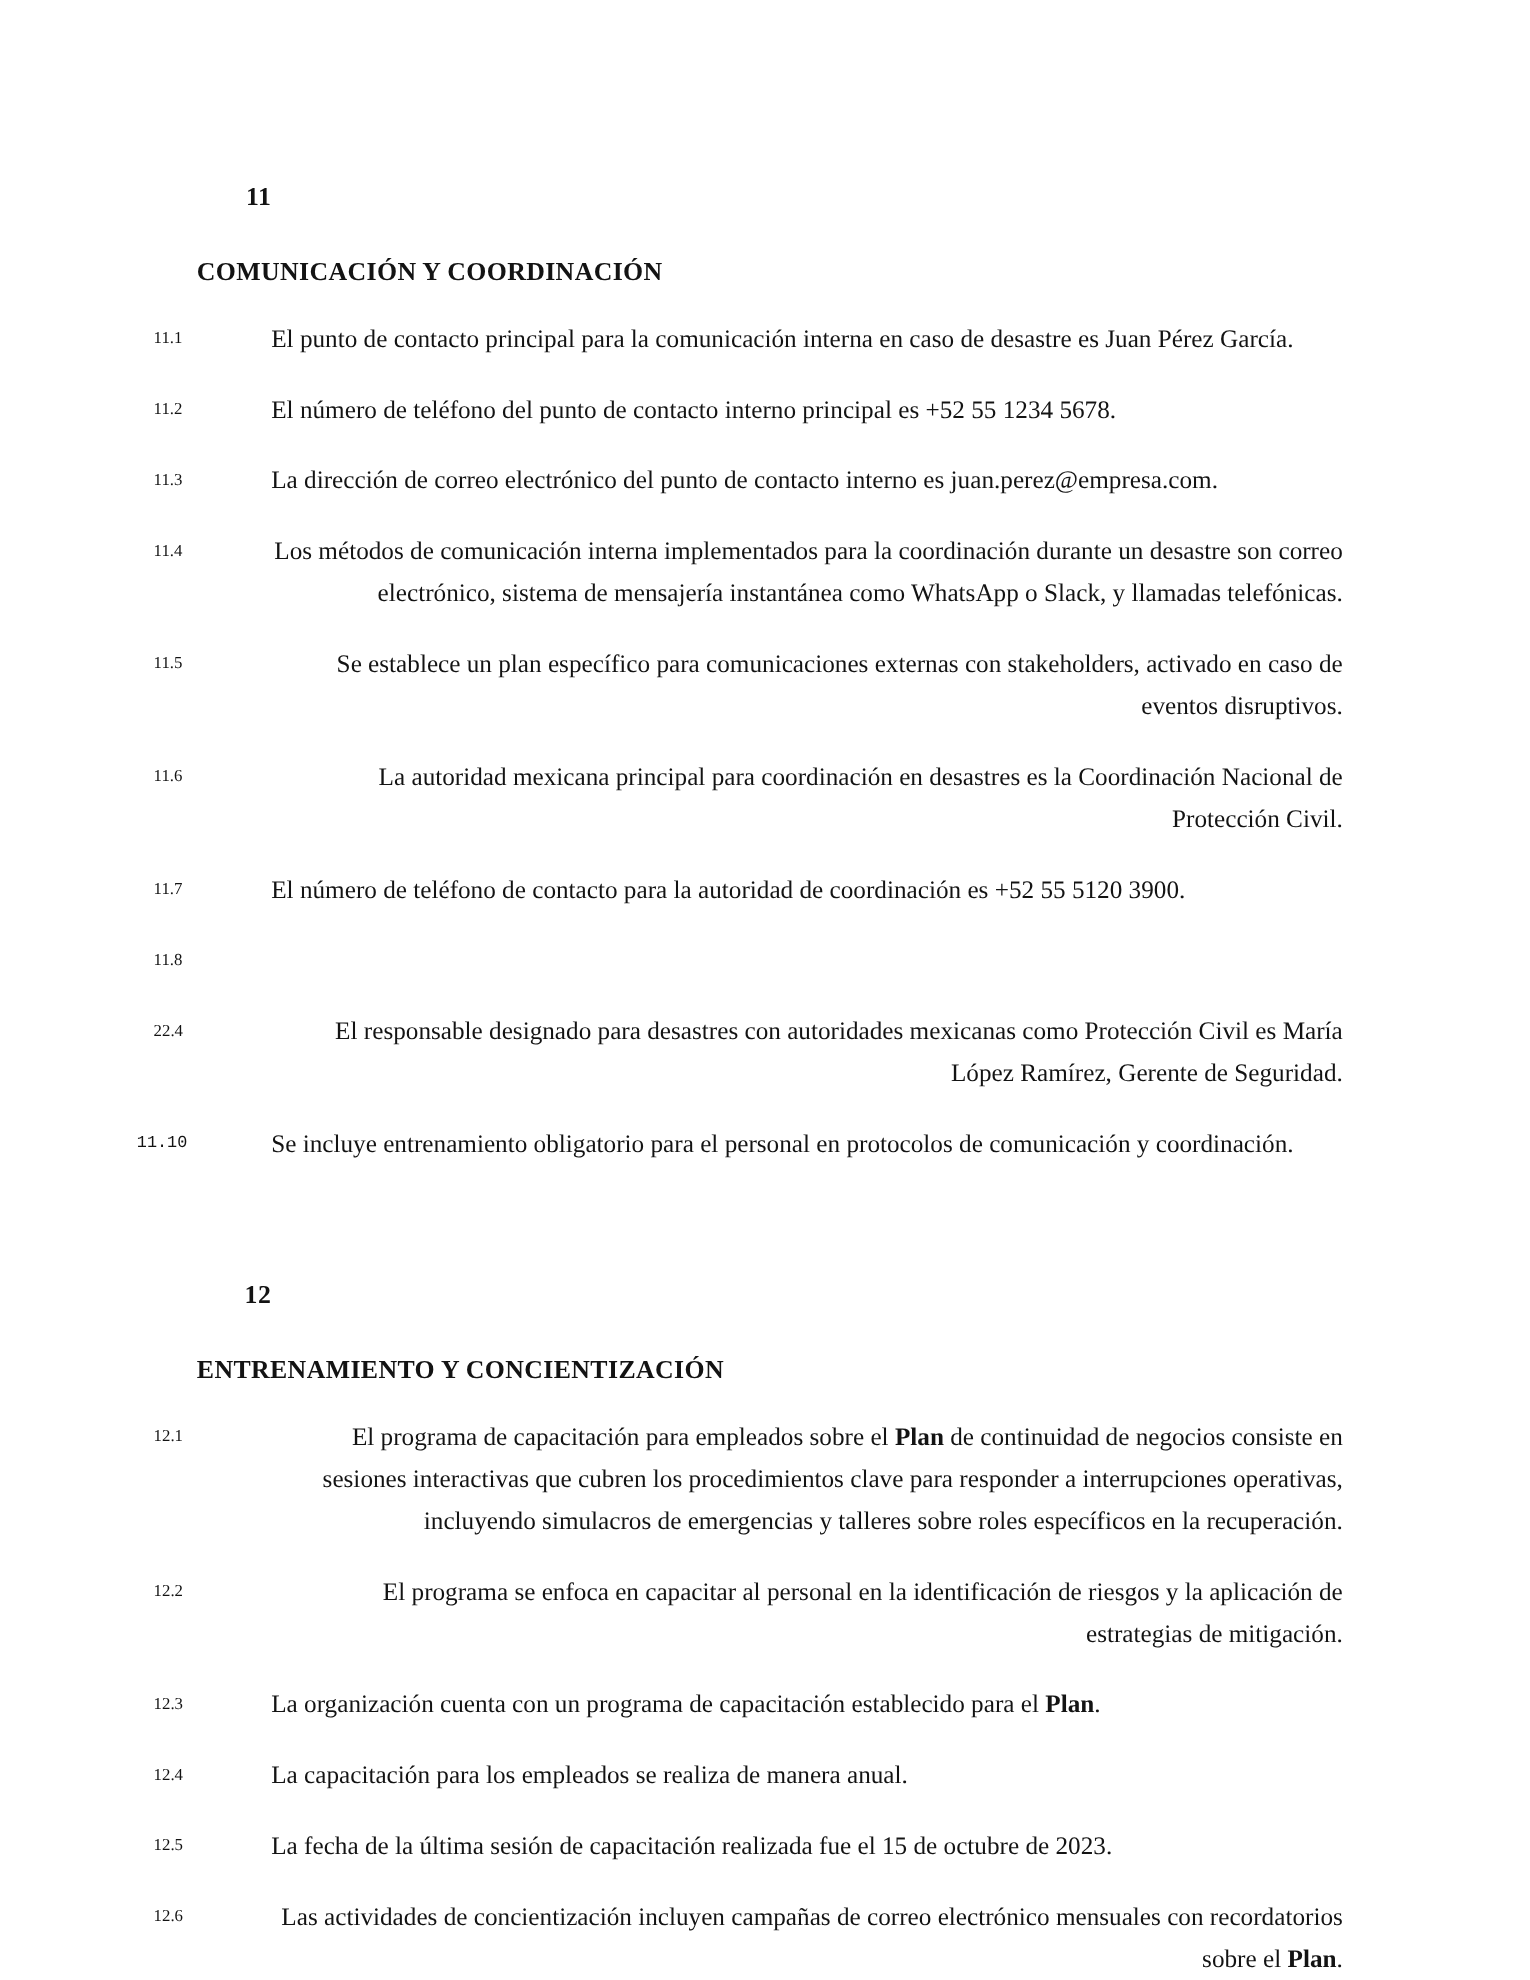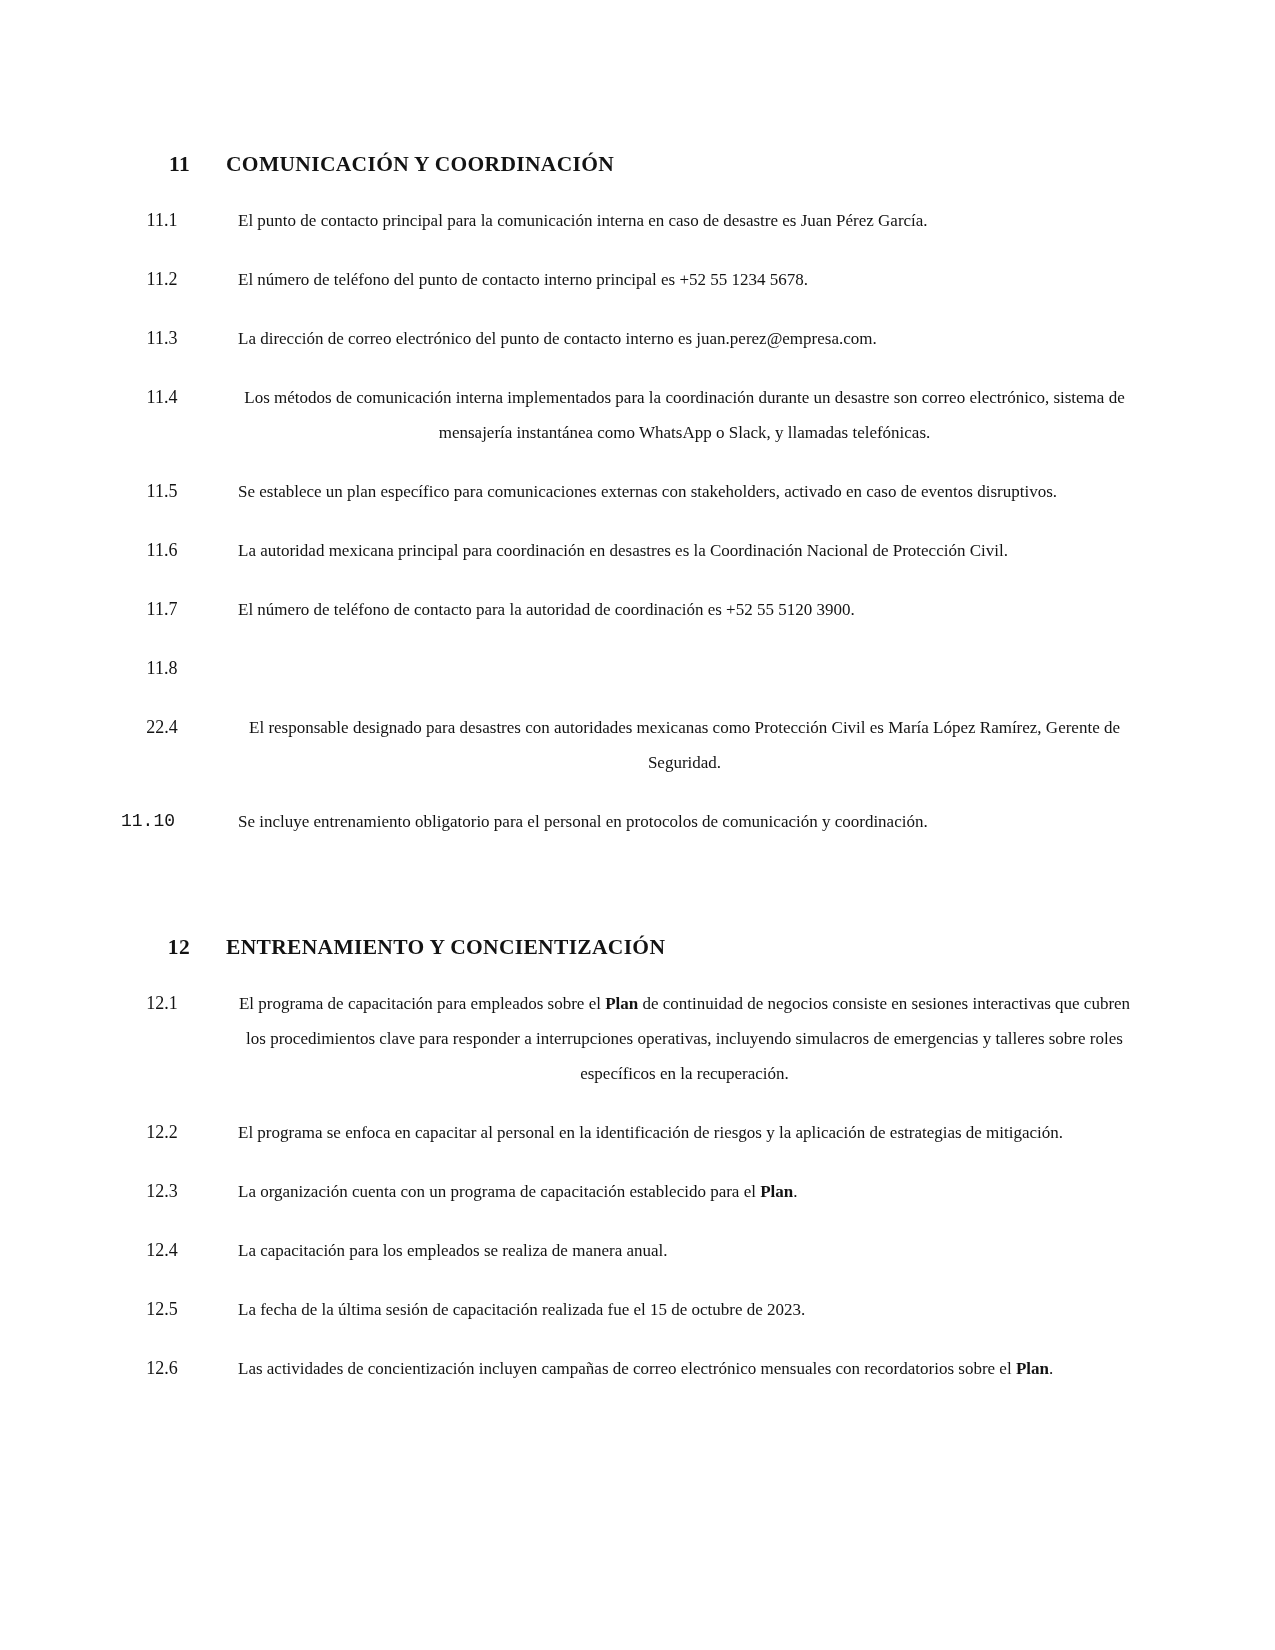--- a/index.html
+++ b/index.html
@@ -24,20 +24,21 @@
   }
 
   
   .section-heading {
     display: flex;
     align-items: baseline;
     font-weight: bold;
     font-size: 21.5px;
     letter-spacing: 0.015em;
     margin: 0 0 26px 0;
+    flex-direction: column;
   }
   .section-heading .sec-num {
     width: 62px;
     text-align: right;
     padding-right: 0;
     flex: 0 0 62px;
     font-size: 21.5px;
   }
   .section-heading .sec-title {
     margin-left: 36px;
@@ -46,31 +47,31 @@
 
   
   .clause {
     display: flex;
     align-items: flex-start;
     margin: 0 0 24px 0;
   }
   .clause .num {
     flex: 0 0 68px;
     width: 68px;
-    text-align: center;
-    font-size: 18px;
+    text-align: left;
+    font-size: 14px;
     line-height: 35px;
     white-space: nowrap;
   }
   .clause .body {
-    margin-left: 42px;
-    font-size: 17px;
+    margin-left: 30px;
+    font-size: 21px;
     line-height: 35px;
     max-width: 893px;
-    text-align: center;
+    text-align: right;
     hyphens: none;
   }
   .clause .body b {
     font-weight: bold;
   }
 
   
   .clause.wide-num .num {
     flex: 0 0 68px;
     width: 68px;

